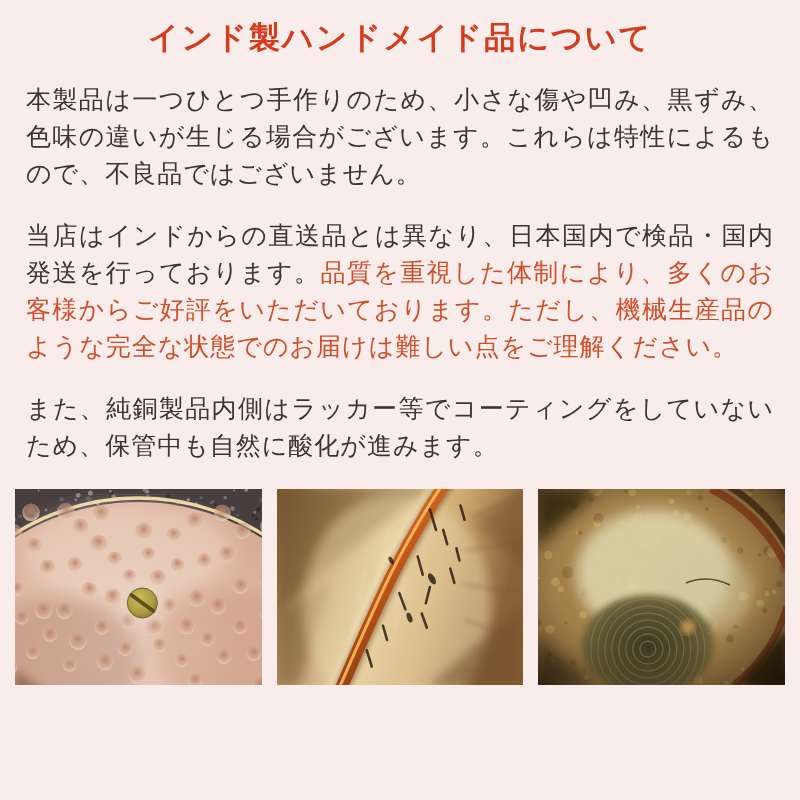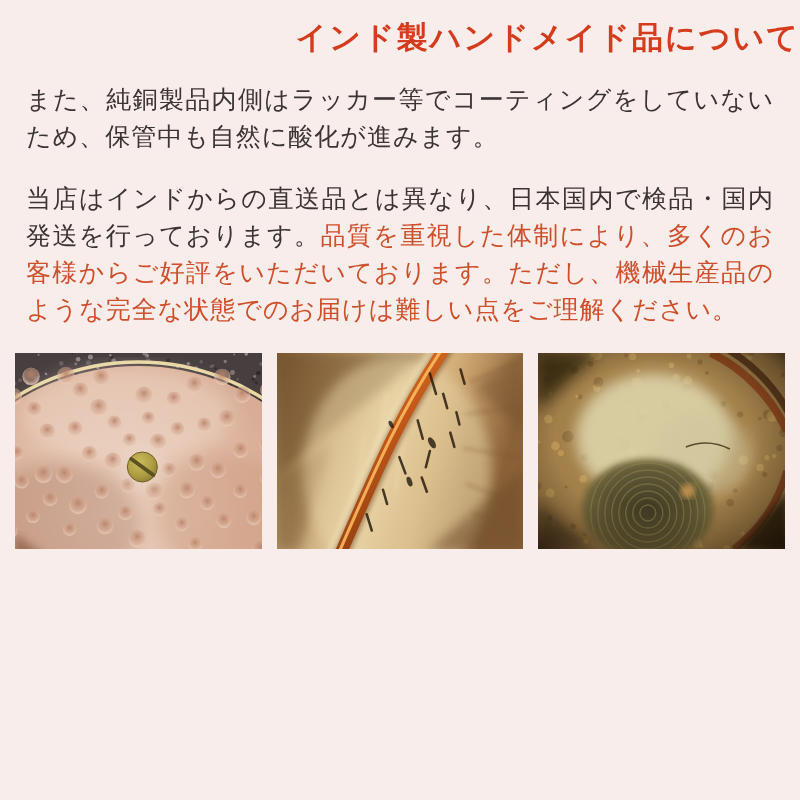--- a/index.html
+++ b/index.html
@@ -11,21 +11,21 @@
   html,body{margin:0;padding:0;}
   body{
     width:800px;height:800px;overflow:hidden;
     background:var(--background);
     font-family:"Liberation Serif","DejaVu Serif",serif;
   }
   .page{width:800px;height:800px;position:relative;}
   .title{
     margin:18px 0 0 0;
     font-size:31px;line-height:40px;font-weight:bold;
-    letter-spacing:2px;text-align:right;
+    letter-spacing:2px;text-align:center;
     color:var(--title-red);
   }
   .body-text{padding:0 26px;margin-top:23px;}
   .para{
     margin:0 0 25px 0;
     font-size:25px;line-height:37px;letter-spacing:1px;
     color:var(--body-text);
     text-align:justify;
   }
   .red-seg{color:var(--highlight-red);}
@@ -38,22 +38,23 @@
   .photo svg{display:block;width:100%;height:100%;}
 </style>
 </head>
 <body>
 
 <div class="page">
 
   <h1 class="title">インド製ハンドメイド品について</h1>
 
   <div class="body-text">
+    <p class="para">本製品は一つひとつ手作りのため、小さな傷や凹み、黒ずみ、色味の違いが生じる場合がございます。これらは特性によるもので、不良品ではございません。</p>
+    <p class="para"><span>当店はインドからの直送品とは異なり、日本国内で検品・国内発送を行っております。</span><span class="red-seg">品質を重視した体制により、多くのお客様からご好評をいただいております。ただし、機械生産品のような完全な状態でのお届けは難しい点をご理解ください。</span></p>
     <p class="para">また、純銅製品内側はラッカー等でコーティングをしていないため、保管中も自然に酸化が進みます。</p>
-    <p class="para"><span>当店はインドからの直送品とは異なり、日本国内で検品・国内発送を行っております。</span><span class="red-seg">品質を重視した体制により、多くのお客様からご好評をいただいております。ただし、機械生産品のような完全な状態でのお届けは難しい点をご理解ください。</span></p>
   </div>
 
   <div class="photos">
 
     <div class="photo">
       <svg viewBox="0 0 248 196" preserveAspectRatio="xMidYMid slice">
         <defs>
           <radialGradient id="p1lid" cx="0.46" cy="0.32" r="0.85">
             <stop offset="0" stop-color="#ecd2c2"></stop>
             <stop offset="0.35" stop-color="#ddb49e"></stop>

